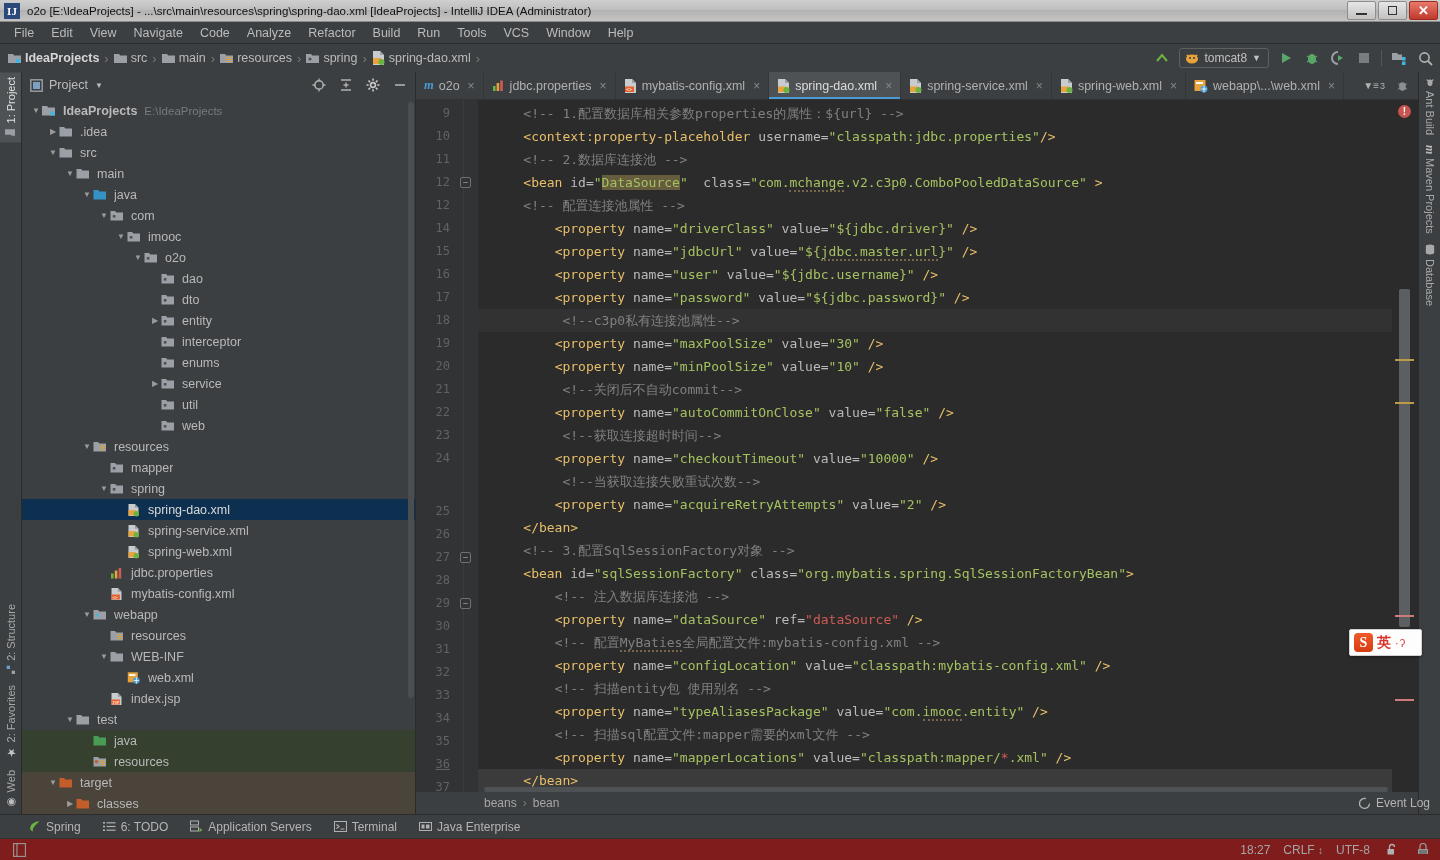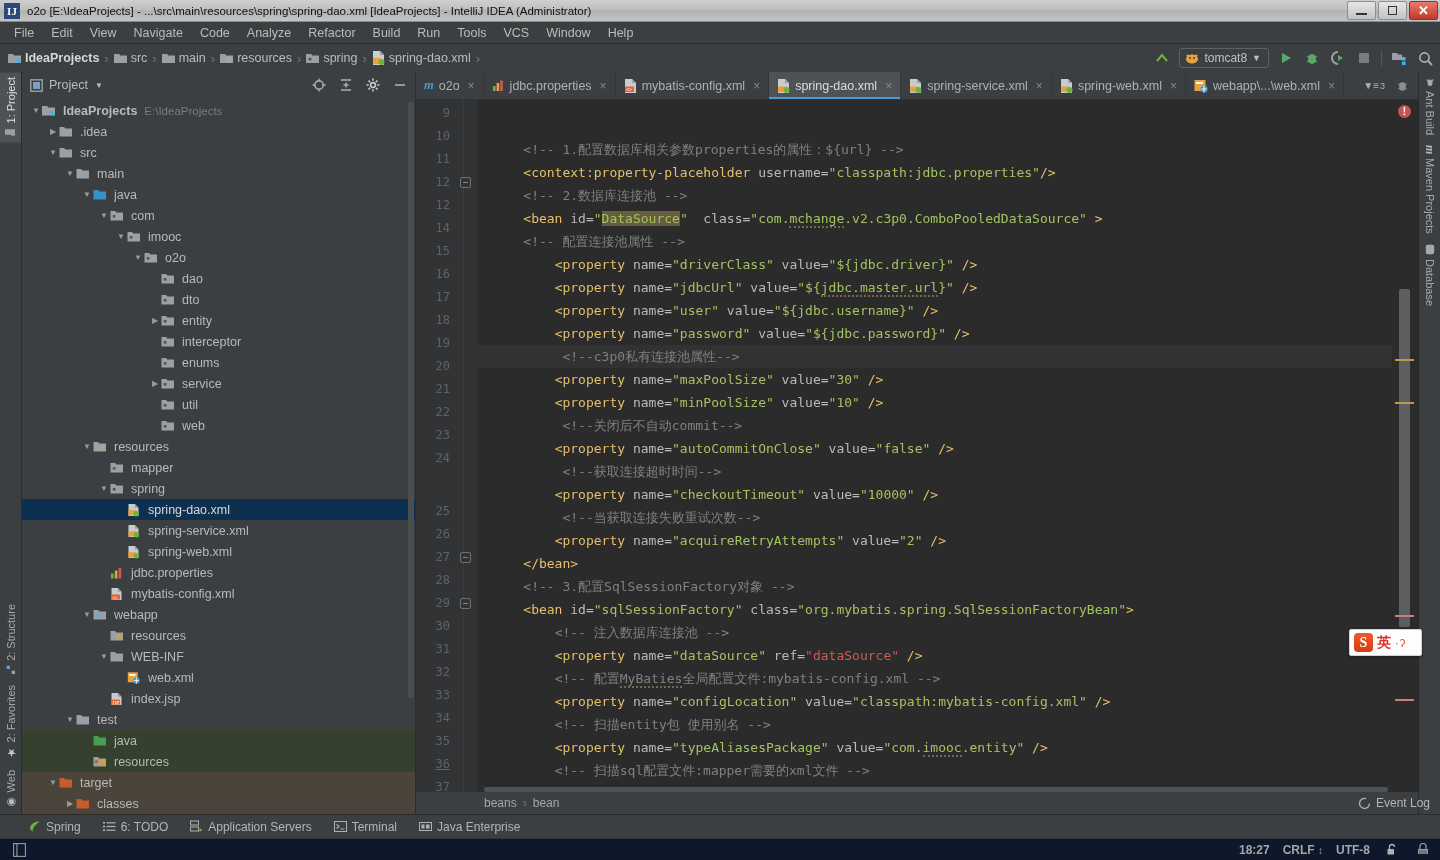--- a/index.html
+++ b/index.html
@@ -157,21 +157,21 @@
   .fold {
     position:absolute; right:7px; width:11px; height:11px;
     border:1px solid #6e7174; border-radius:2px; background:#313335;
     display:flex; align-items:center; justify-content:center;
     font-size:9px; color:#9aa0a6; line-height:1;
   }
   .gutter-sep { position:absolute; right:14px; top:0; bottom:0; width:1px; background:#3a3d3f; }
 
   .code {
     flex:1 1 auto; position:relative; overflow:hidden; background:#2b2b2b;
-    font-family:"DejaVu Sans Mono", monospace; font-size:13px; padding-top:2px;margin-top:36px;
+    font-family:"DejaVu Sans Mono", monospace; font-size:13px; padding-top:2px;
   }
   .cline { height:23px; line-height:23px; white-space:pre; padding-left:14px; }
   .cline.curline { background:#323232; }
   .cline.hl-bottom { background:#3b3b3b; }
 
   .tok-cmt   { color:#808080; }
   .tok-tag   { color:#e8bf6a; }
   .tok-attr  { color:#bababa; }
   .tok-val   { color:#a5c261; }
   .tok-red   { color:#cf5b56; }
@@ -203,22 +203,22 @@
 
   
   .bottombar {
     height:24px; flex:0 0 24px; background:#3c3f41; display:flex; align-items:center;
     padding-left:28px; gap:22px; border-top:1px solid #2b2b2b; position:relative;
   }
   .btool { display:flex; align-items:center; gap:5px; font-size:12px; color:#b4b4b4; cursor:pointer; }
 
   
   .statusbar {
-    height:22px; flex:0 0 22px; background:#0f172a; display:flex; align-items:center;
-    padding:0 8px 0 10px; position:relative; border-top:1px solid #323232;font-weight:bold;
+    height:22px; flex:0 0 22px; background:#7f1d1d; display:flex; align-items:center;
+    padding:0 8px 0 10px; position:relative; border-top:1px solid #323232;
   }
   .status-right { margin-left:auto; display:flex; align-items:center; gap:13px; font-size:12px; color:#a5a5a5; }
   .eventlog { position:absolute; right:10px; top:-19px; display:flex; align-items:center; gap:5px; font-size:12px; color:#b4b4b4; }
 
   
   .ime {
     position:absolute; left:1349px; top:629px; width:73px; height:27px;
     background:#fdfdfd; border:1px solid #d2d2d2; border-radius:2px;
     display:flex; align-items:center; gap:4px; padding-left:4px;
     box-shadow:0 1px 3px rgba(0,0,0,.35);

